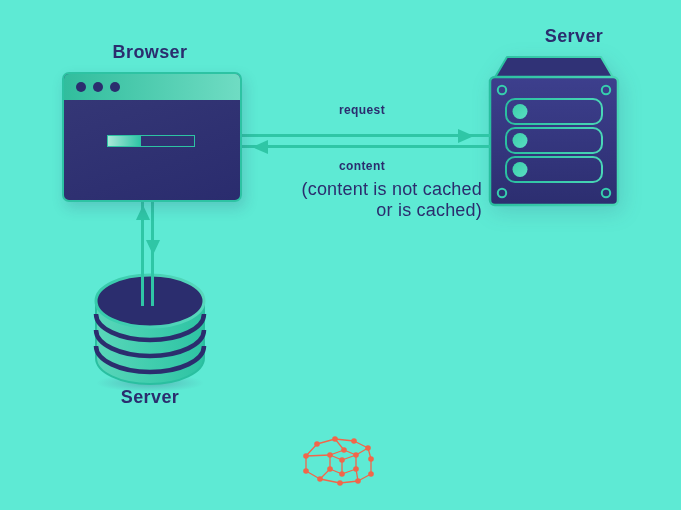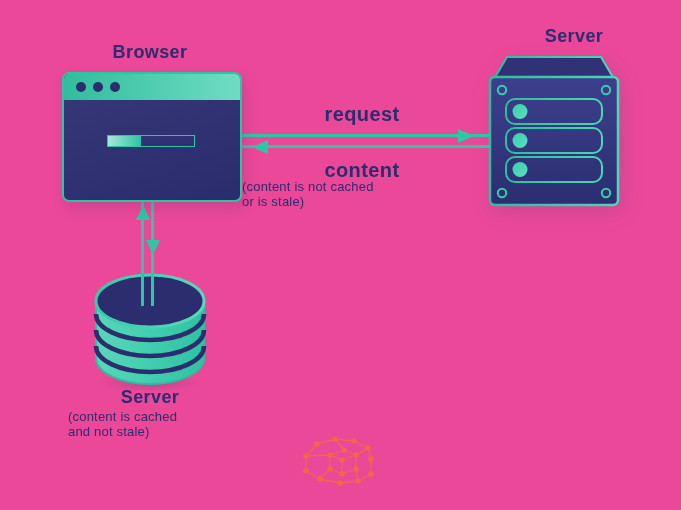--- a/index.html
+++ b/index.html
@@ -1,27 +1,27 @@
 <!DOCTYPE html>
 <html><head>
 <meta charset="utf-8">
 <style>
   html,body { margin:0; padding:0; background:#ffffff; }
   .canvas {
-    position:relative; width:681px; height:510px; background:#ec4899;
+    position:relative; width:681px; height:510px; background:#5eead4;
     font-family:"Liberation Sans", sans-serif; overflow:hidden;
   }
   .lbl {
     position:absolute; color:#2b2d6e; font-weight:bold; text-align:center;
     letter-spacing:.4px;
   }
   .lbl-big { font-size:18px; }
-  .lbl-mid { font-size:20px; }
+  .lbl-mid { font-size:12px; }
   .caption {
-    position:absolute; color:#2b2d6e; font-size:13px; text-align:left;
+    position:absolute; color:#2b2d6e; font-size:18px; text-align:right;
     line-height:1.18; letter-spacing:.2px;
   }
   .caption span { display:block; }
 
   
   .browser-window {
     position:absolute; left:62px; top:72px; width:176px; height:126px;
     border:2px solid #2dc3a3; border-radius:7px;
     background:linear-gradient(160deg,#363877,#2a2c6e);
     box-shadow:3px 6px 14px rgba(50,50,100,.18);
@@ -131,21 +131,21 @@
 
   <div class="h-line" style="left:237px; top:134px; width:253px;"></div>
   <div class="ah ah-right" style="left:458px; top:128.5px;"></div>
   <div class="h-line" style="left:237px; top:145px; width:253px;"></div>
   <div class="ah ah-left" style="left:252px; top:139.5px;"></div>
 
   <div class="lbl lbl-mid" style="left:262px; top:103px; width:200px;">request</div>
   <div class="lbl lbl-mid" style="left:262px; top:159px; width:200px;">content</div>
   <div class="caption" style="left:242px; top:179px; width:240px;">
     <span>(content is not cached</span>
-    <span>or is stale)</span>
+    <span>or is cached)</span>
   </div>
 
   <div class="v-line" style="left:141px; top:200px; height:106px;"></div>
   <div class="ah ah-up" style="left:135.5px; top:205px;"></div>
   <div class="v-line" style="left:151px; top:200px; height:106px;"></div>
   <div class="ah ah-down" style="left:145.5px; top:240px;"></div>
 
   <svg class="svg-abs cache-svg" width="114" height="126" viewBox="0 0 114 126">
     <defs>
       <linearGradient id="cacheGrad" x1="0" y1="0" x2="1" y2="0">
@@ -165,24 +165,20 @@
     <ellipse cx="57" cy="115" rx="54" ry="9" fill="url(#shadowGrad)"></ellipse>
     <path d="M 3 33 L 3 90 A 54 26 0 0 0 111 90 L 111 33 Z" fill="url(#cacheGrad)"></path>
     <path d="M 3 33 L 3 90 A 54 26 0 0 0 111 90 L 111 33" fill="none" stroke="#2abfa0" stroke-width="2"></path>
     <path d="M 3 46 A 54 26 0 0 0 111 46" fill="none" stroke="#2b2d6e" stroke-width="4.5"></path>
     <path d="M 3 62 A 54 26 0 0 0 111 62" fill="none" stroke="#2b2d6e" stroke-width="4.5"></path>
     <path d="M 3 78 A 54 26 0 0 0 111 78" fill="none" stroke="#2b2d6e" stroke-width="4.5"></path>
     <ellipse cx="57" cy="33" rx="54" ry="26" fill="#2b2d6e" stroke="url(#rimGrad)" stroke-width="3"></ellipse>
   </svg>
 
   <div class="lbl lbl-big" style="left:93px; top:387px; width:114px;">Server</div>
-  <div class="caption" style="left:68px; top:409px; width:164px;">
-    <span>(content is cached</span>
-    <span>and not stale)</span>
-  </div>
 
   <svg class="svg-abs logo-svg" width="78" height="62" viewBox="0 0 78 62">
     <g stroke="#f2664a" stroke-width="1.3" fill="none" stroke-linejoin="round">
       <polyline points="6,25 17,13 35,8 54,10 68,17 71,28"></polyline>
       <polyline points="6,25 6,40 20,48 40,52 58,50 71,43 71,28"></polyline>
       <polygon points="30,24 44,19 56,24 42,29"></polygon>
       <polyline points="30,24 30,38 42,43 56,38 56,24"></polyline>
       <line x1="42" y1="29" x2="42" y2="43"></line>
       <line x1="35" y1="8" x2="44" y2="19"></line>
       <line x1="68" y1="17" x2="56" y2="24"></line>

